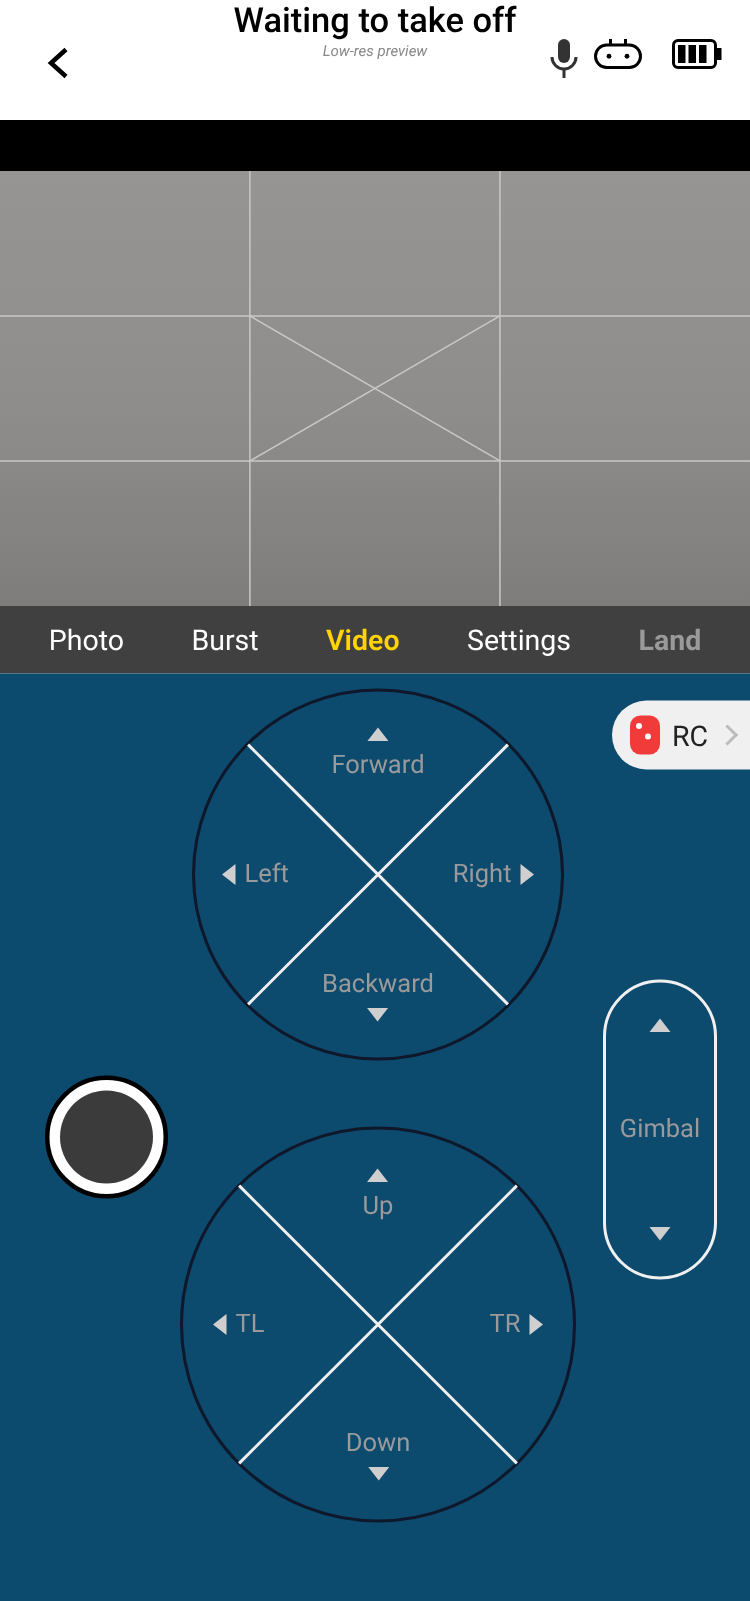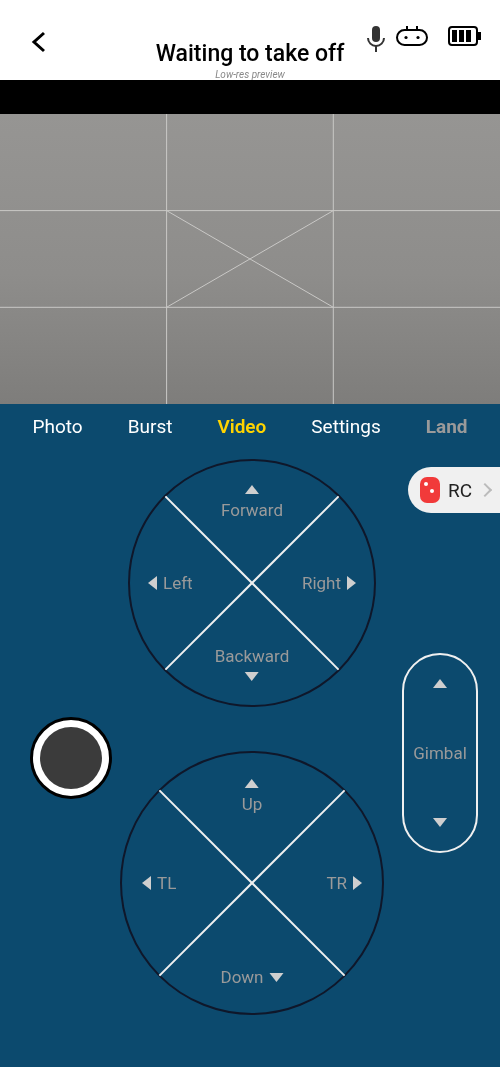--- a/index.html
+++ b/index.html
@@ -1,34 +1,34 @@
 <!DOCTYPE html>
 <html><head>
   <meta charset="utf-8">
   <style>
     * { box-sizing:border-box; margin:0; padding:0; font-family:-apple-system,BlinkMacSystemFont,"Segoe UI",Roboto,sans-serif; }
     body { width:500px; height:1067px; position:relative; background:#ffffff; overflow:hidden; }
 
     
-    .header { position:relative; height:80px; display:flex; align-items:flex-end; justify-content:center; }
+    .header { position:relative; height:80px; display:flex; align-items:flex-start; justify-content:center; }
     .back { position:absolute; left:20px; top:22px; width:40px; height:40px; display:flex; align-items:center; justify-content:center; cursor:pointer; }
     .back svg { stroke:#000; stroke-width:3; fill:none; }
     .title-block { text-align:center; }
     .title { font-size:23px; font-weight:500; color:#000; }
     .subtitle { font-size:10px; color:#888; margin-top:2px;font-style:italic; }
     .hdr-icons { position:absolute; right:18px; top:26px; display:flex; align-items:center; gap:20px; }
     .mic { position:absolute; right:114px; top:26px; }
     .ctrl-icon svg, .bat-icon svg, .mic svg { display:block; }
 
     
     .cam-area { position:relative; }
     .bar-top { height:34px; background:#000; }
     .preview { position:relative; height:290px; background:linear-gradient(to bottom,#969593 0%,#8e8d8b 55%,#7e7d7b 100%); }
     .preview svg { position:absolute; inset:0; width:100%; height:100%; }
-    .bar-bot { height:45px; background:#0c4a6e; display:flex; align-items:center; justify-content:space-around; padding:0 10px; }
+    .bar-bot { height:45px; background:#404040; display:flex; align-items:center; justify-content:space-around; padding:0 10px; }
     .cam-tab { font-size:19px; color:#fff; cursor:pointer; }
     .cam-tab.active { color:#ffd400; font-weight:600; }
     .cam-tab.dim { color:#9a9a9a;font-weight:bold; }
 
     
     .controls { position:relative; height:618px; background:#0c4a6e; }
 
     
     .rc-pill { position:absolute; top:18px; right:0; height:46px; background:#f0f0f0; border-radius:23px 0 0 23px; display:flex; align-items:center; padding:0 10px 0 12px; gap:8px; cursor:pointer; }
     .rc-dot { width:20px; height:26px; background:#f13a3a; border-radius:7px; position:relative; }
@@ -50,21 +50,21 @@
     .tri.down { border-left:7px solid transparent; border-right:7px solid transparent; border-top:9px solid #cfcfcf; }
     .tri.left { border-top:7px solid transparent; border-bottom:7px solid transparent; border-right:9px solid #cfcfcf; }
     .tri.right { border-top:7px solid transparent; border-bottom:7px solid transparent; border-left:9px solid #cfcfcf; }
 
     .dpad1 .ltop { left:50%; top:24px; transform:translateX(-50%); flex-direction:column; }
     .dpad1 .lbot { left:50%; bottom:24px; transform:translateX(-50%); flex-direction:column; }
     .dpad1 .lleft { left:18px; top:50%; transform:translateY(-50%); }
     .dpad1 .lright { right:18px; top:50%; transform:translateY(-50%); }
 
     .dpad2 .ltop { left:50%; top:26px; transform:translateX(-50%); flex-direction:column; }
-    .dpad2 .lbot { left:50%; bottom:26px; transform:translateX(-50%); flex-direction:row;margin-top:36px; }
+    .dpad2 .lbot { left:50%; bottom:26px; transform:translateX(-50%); flex-direction:column;margin-top:36px; }
     .dpad2 .lleft { left:20px; top:50%; transform:translateY(-50%); }
     .dpad2 .lright { right:20px; top:50%; transform:translateY(-50%); }
 
     
     .rec { position:absolute; left:30px; top:268px; width:82px; height:82px; border-radius:50%; border:3px solid #000; display:flex; align-items:center; justify-content:center; cursor:pointer; background:#fff; }
     .rec-inner { width:62px; height:62px; border-radius:50%; background:#3b3b3b; }
 
     
     .gimbal { position:absolute; right:22px; top:204px; width:76px; height:200px; border:2px solid #f0f0f0; border-radius:38px; display:flex; flex-direction:column; align-items:center; justify-content:space-between; padding:24px 0; cursor:pointer; }
     .gimbal .glabel { font-size:17px; color:#9a9a9a; }

